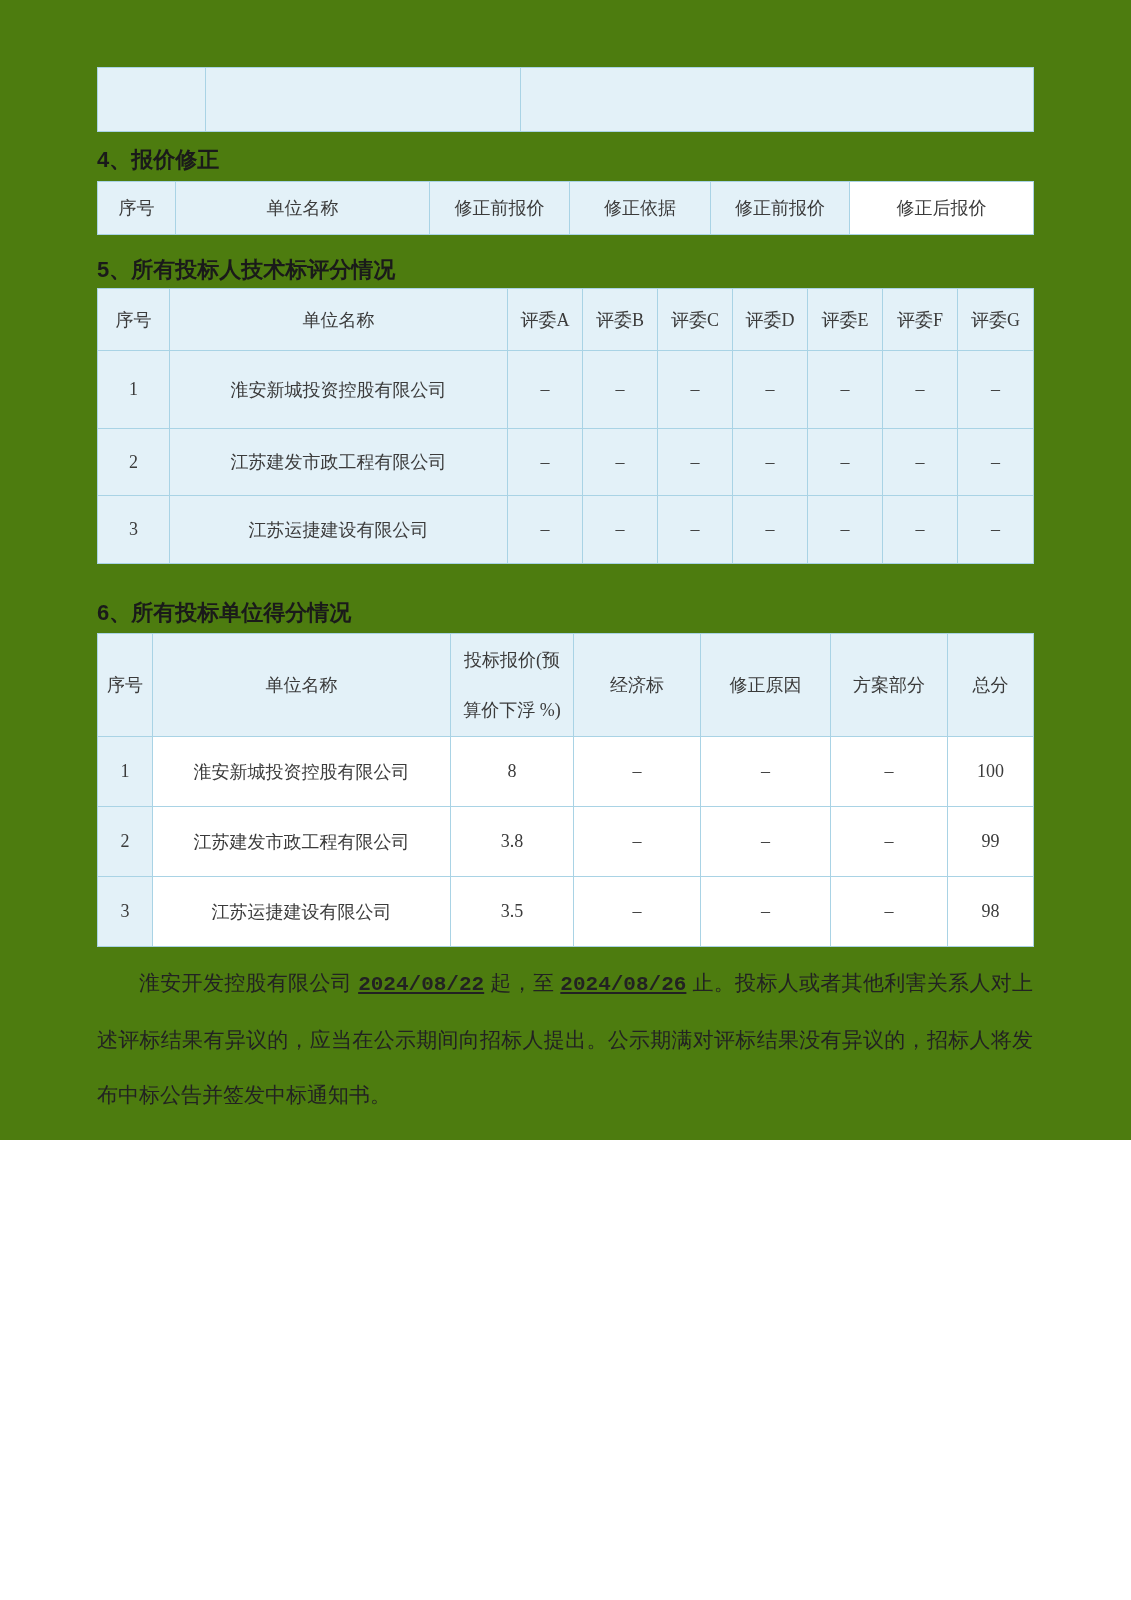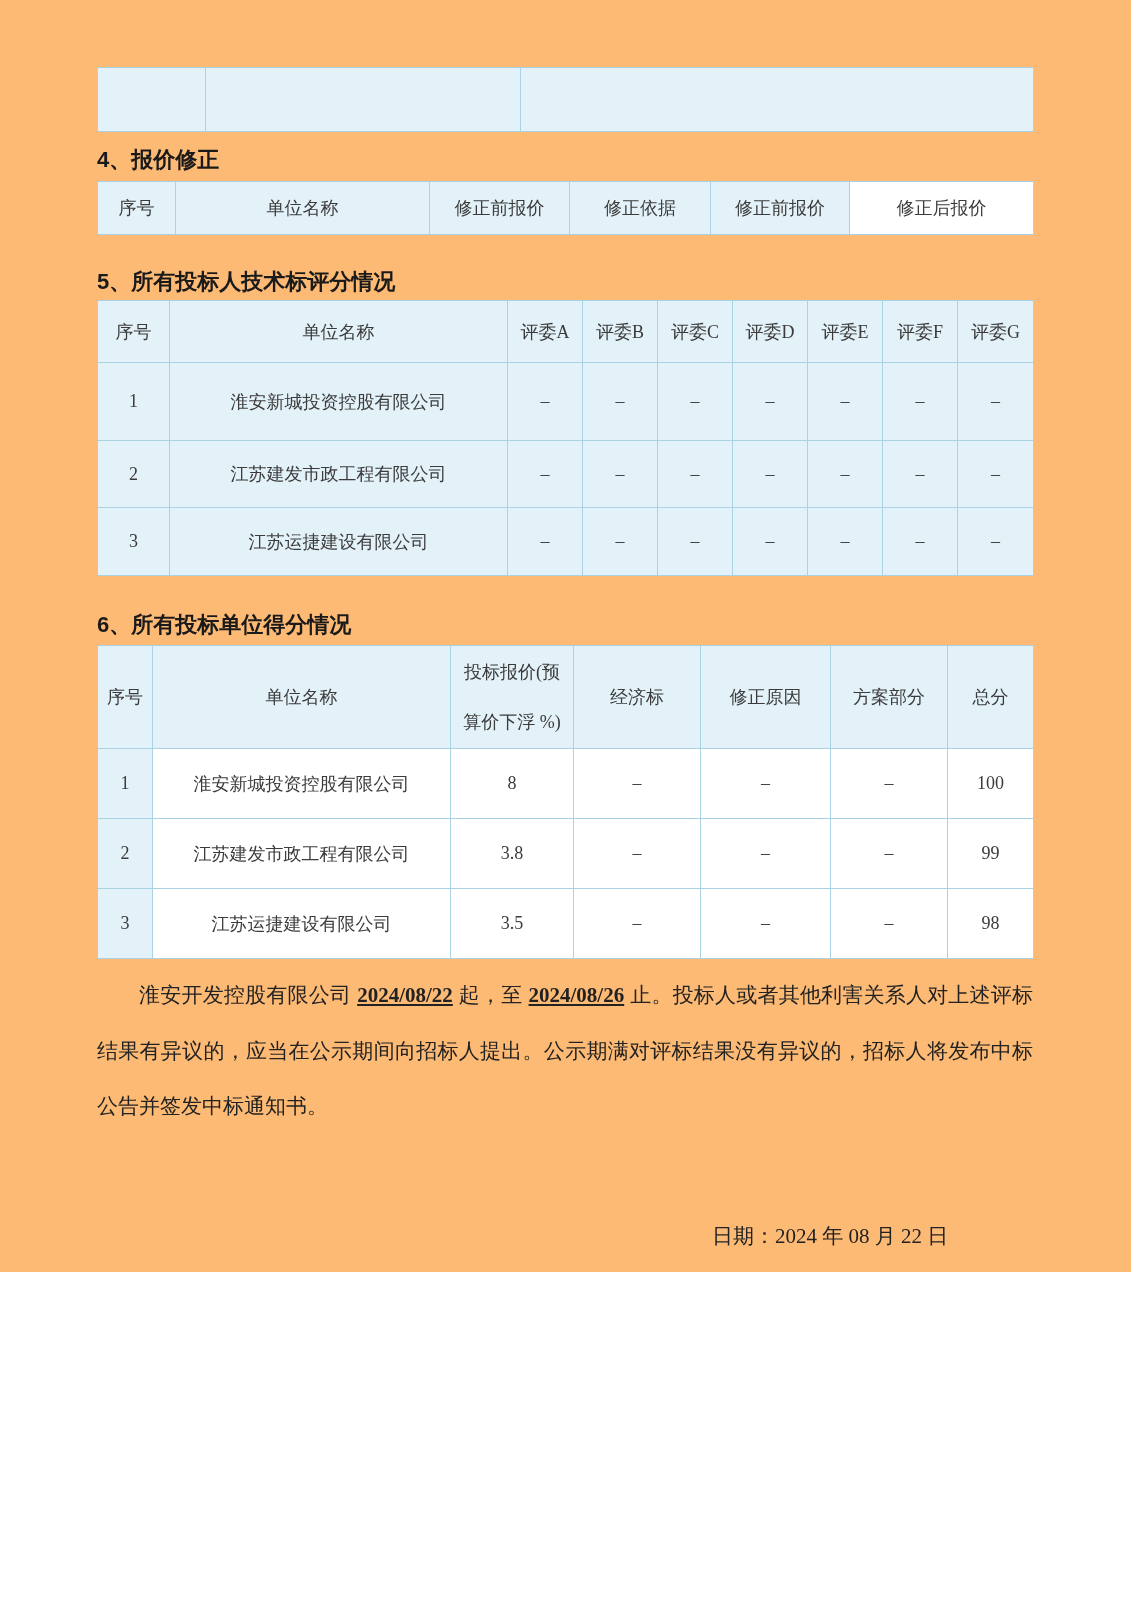--- a/index.html
+++ b/index.html
@@ -1,21 +1,21 @@
 <!DOCTYPE html>
 <html><head>
 <meta charset="utf-8">
 <style>
   * { margin: 0; padding: 0; box-sizing: border-box; }
   html, body { background: #ffffff; }
   .page {
     position: relative;
     width: 1131px;
-    height: 1272px;
-    background: #fdba74;
+    height: 1140px;
+    background: #4d7c0f;
     font-family: "Liberation Serif", "DejaVu Serif", serif;
     color: #333333;
     overflow: hidden;
   }
   .content {
     position: absolute;
     left: 97px;
     top: 0;
     width: 936px;
     padding-top: 67px;
@@ -41,21 +41,21 @@
     font-family: "Liberation Sans", "DejaVu Sans", sans-serif;
     font-size: 22px;
     line-height: 26px;
     font-weight: bold;
     color: #1a1a1a;
   }
   .h4-heading { margin-top: 15px; }
   .tbl-top tr { height: 64px; }
   .tbl-4 { margin-top: 8px; }
   .tbl-4 tr { height: 53px; }
-  .h5-heading { margin-top: 34px; }
+  .h5-heading { margin-top: 22px; }
   .tbl-5 { margin-top: 5px; }
   .tbl-5 .hrow { height: 62px; }
   .tbl-5 .r0 { height: 78px; }
   .tbl-5 .r1 { height: 67px; }
   .tbl-5 .r2 { height: 68px; }
   .h6-heading { margin-top: 36px; }
   .tbl-6 { margin-top: 7px; }
   .tbl-6 .hrow { height: 103px; }
   .tbl-6 .hrow th.wrap { line-height: 50px; padding: 0 8px; }
   .tbl-6 .drow { height: 70px; }
@@ -68,21 +68,21 @@
     font-size: 21px;
     line-height: 55px;
     color: #222222;
     text-align: justify;
     text-indent: 2em;
     font-family: "Liberation Sans", "DejaVu Sans", sans-serif;
   }
   .notice .date {
     font-weight: bold;
     text-decoration: underline;
-    font-family: Liberation Serif, serif;
+    font-family: Liberation Mono, monospace;
   }
   .footer {
     margin-top: 80px;
     margin-left: 615px;
     font-size: 21px;
     line-height: 47px;
     color: #222222;
   }
 </style>
 </head>

